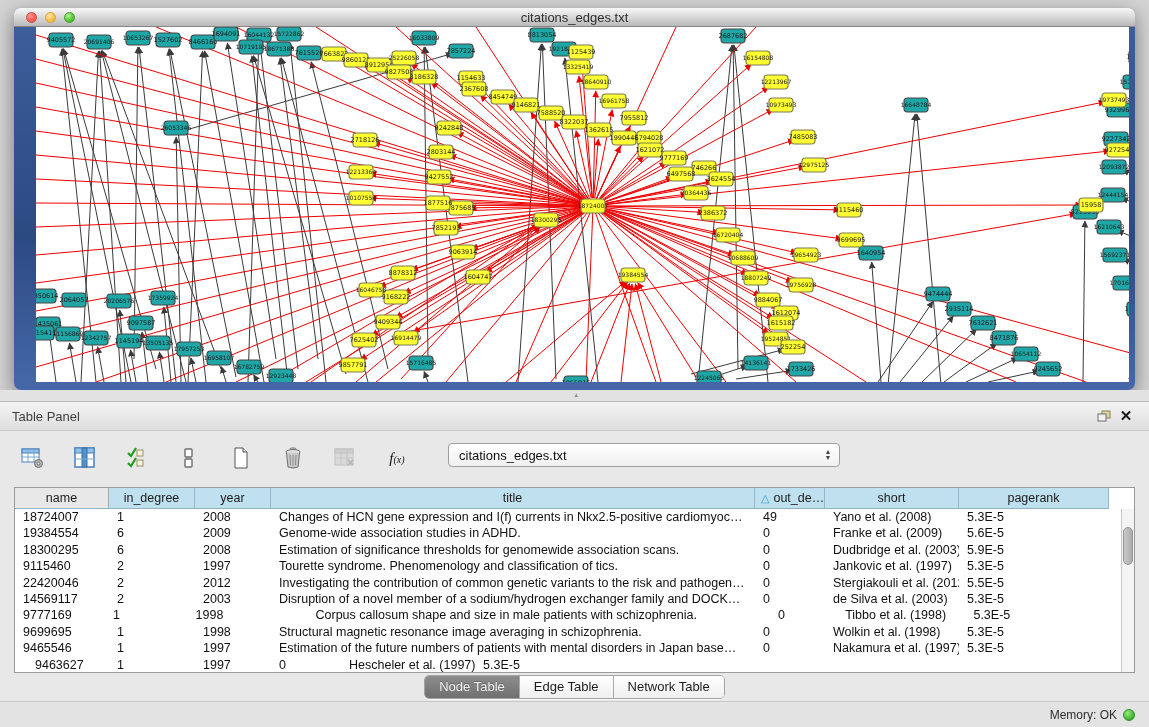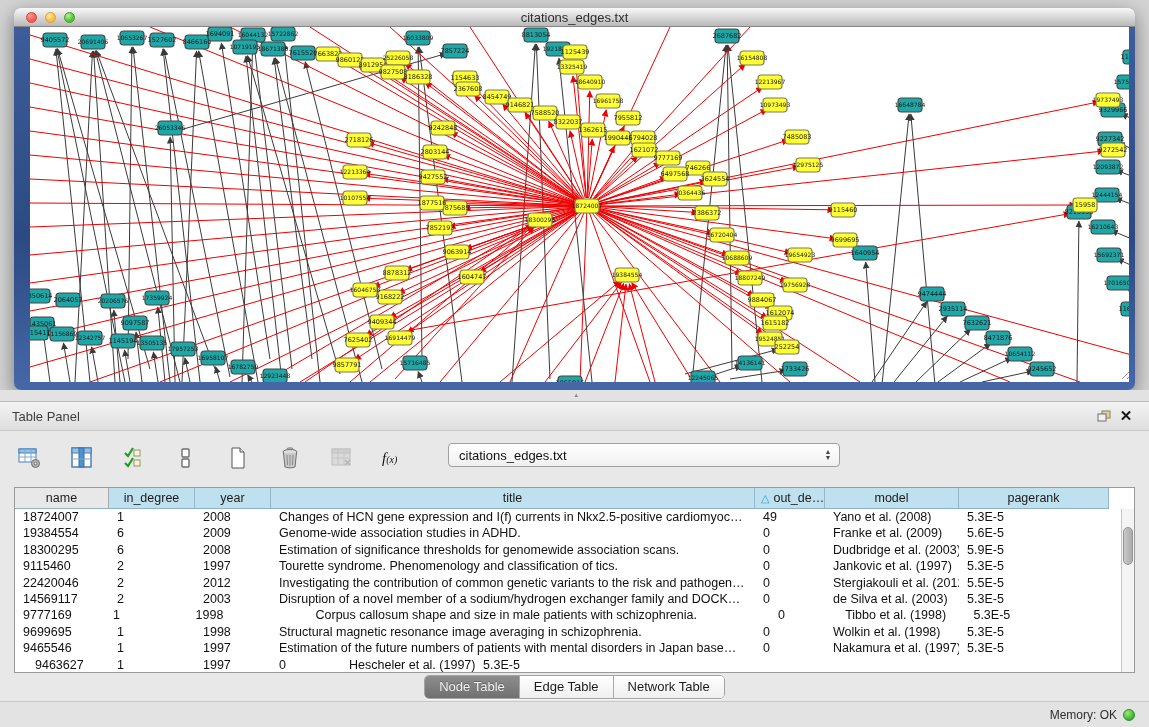--- a/index.html
+++ b/index.html
@@ -23,39 +23,39 @@
     background:linear-gradient(180deg,#f8f8f8 0%,#d6d6d6 55%,#b9b9b9 100%);
     border-bottom:1px solid #878787;
     position:relative; display:flex; align-items:center; justify-content:center;
   }
   .traffic { position:absolute; left:12px; top:4px; display:flex; gap:8px; }
   .light { width:11px; height:11px; border-radius:50%; }
   .light.red { background:radial-gradient(circle at 35% 30%, #ff9d96,#f95a52 60%); border:1px solid #ce4a41;}
   .light.yellow { background:radial-gradient(circle at 35% 30%, #ffe9a8,#f8bd46 60%); border:1px solid #d8a135;}
   .light.green { background:radial-gradient(circle at 35% 30%, #b9f0a0,#54c32f 60%); border:1px solid #3f9e24;}
   .win-title { font-size:13px; color:#2d2d2d; }
-  .canvas-wrap { flex:1; margin:0 6px 8px 16px; background:#ffffff; overflow:hidden; }
+  .canvas-wrap { flex:1; margin:0 6px 8px 22px; background:#ffffff; overflow:hidden; }
   svg text { font-family:"DejaVu Sans", sans-serif; }
 
   
   .bottom { position:absolute; left:0; top:390px; width:1149px; height:337px; background:#e8e8e8; }
   .splitter { height:11px; background:#e2e2e2; position:relative; }
   .splitter-handle { position:absolute; left:50%; top:2px; width:9px; height:6px; color:#8a8a8a; font-size:7px; line-height:6px; }
   .panel-header {
     height:30px; background:linear-gradient(180deg,#f3f3f3,#dedede);
     border-top:1px solid #bdbdbd; border-bottom:1px solid #c9c9c9;
     display:flex; align-items:center; padding:0 12px;
   }
   .panel-title { font-size:13px; color:#3f3f3f; }
   .panel-header .spacer { flex:1; }
   .hdr-btn { display:flex; align-items:center; justify-content:center; width:22px; height:20px; cursor:default; }
   .close-x { font-size:15px; font-weight:700; color:#1a1a1a; }
 
   .toolbar { height:56px; padding:12px 0 0 18px; display:flex; align-items:flex-start; }
-  .tool-btn { width:30px; height:30px; margin-right:22px; display:flex; align-items:center; }
+  .tool-btn { width:30px; height:30px; margin-right:22px; display:flex; align-items:center; justify-content:center; }
   .fx-label { font-family:"Liberation Serif", serif; font-style:italic; font-size:15px; color:#111; }
   .fx-label .small { font-size:10px; }
   .combo {
     margin-left:14px; width:392px; height:24px;
     background:linear-gradient(180deg,#ffffff,#f0f0f0);
     border:1px solid #9f9f9f; border-radius:4px;
     display:flex; align-items:center; padding:0 4px 0 10px;
     font-size:13px; color:#111;
   }
   .combo .val { flex:1; overflow:hidden; white-space:nowrap; }
@@ -923,21 +923,21 @@
             <span>year</span>
           </div>
           <div class="th" style="width: 484px;">
             <span>title</span>
           </div>
           <div class="th sorted" style="width: 70px;">
             <span class="sort-tri">△</span>
             <span>out_de…</span>
           </div>
           <div class="th" style="width: 134px;">
-            <span>model</span>
+            <span>short</span>
           </div>
           <div class="th" style="width: 150px;">
             <span>pagerank</span>
           </div>
         </div>
       <div id="tbody">
           <div class="trow">
             <div class="td" style="width: 94px;">18724007</div>
             <div class="td" style="width: 86px;">1</div>
             <div class="td" style="width: 76px;">2008</div>

